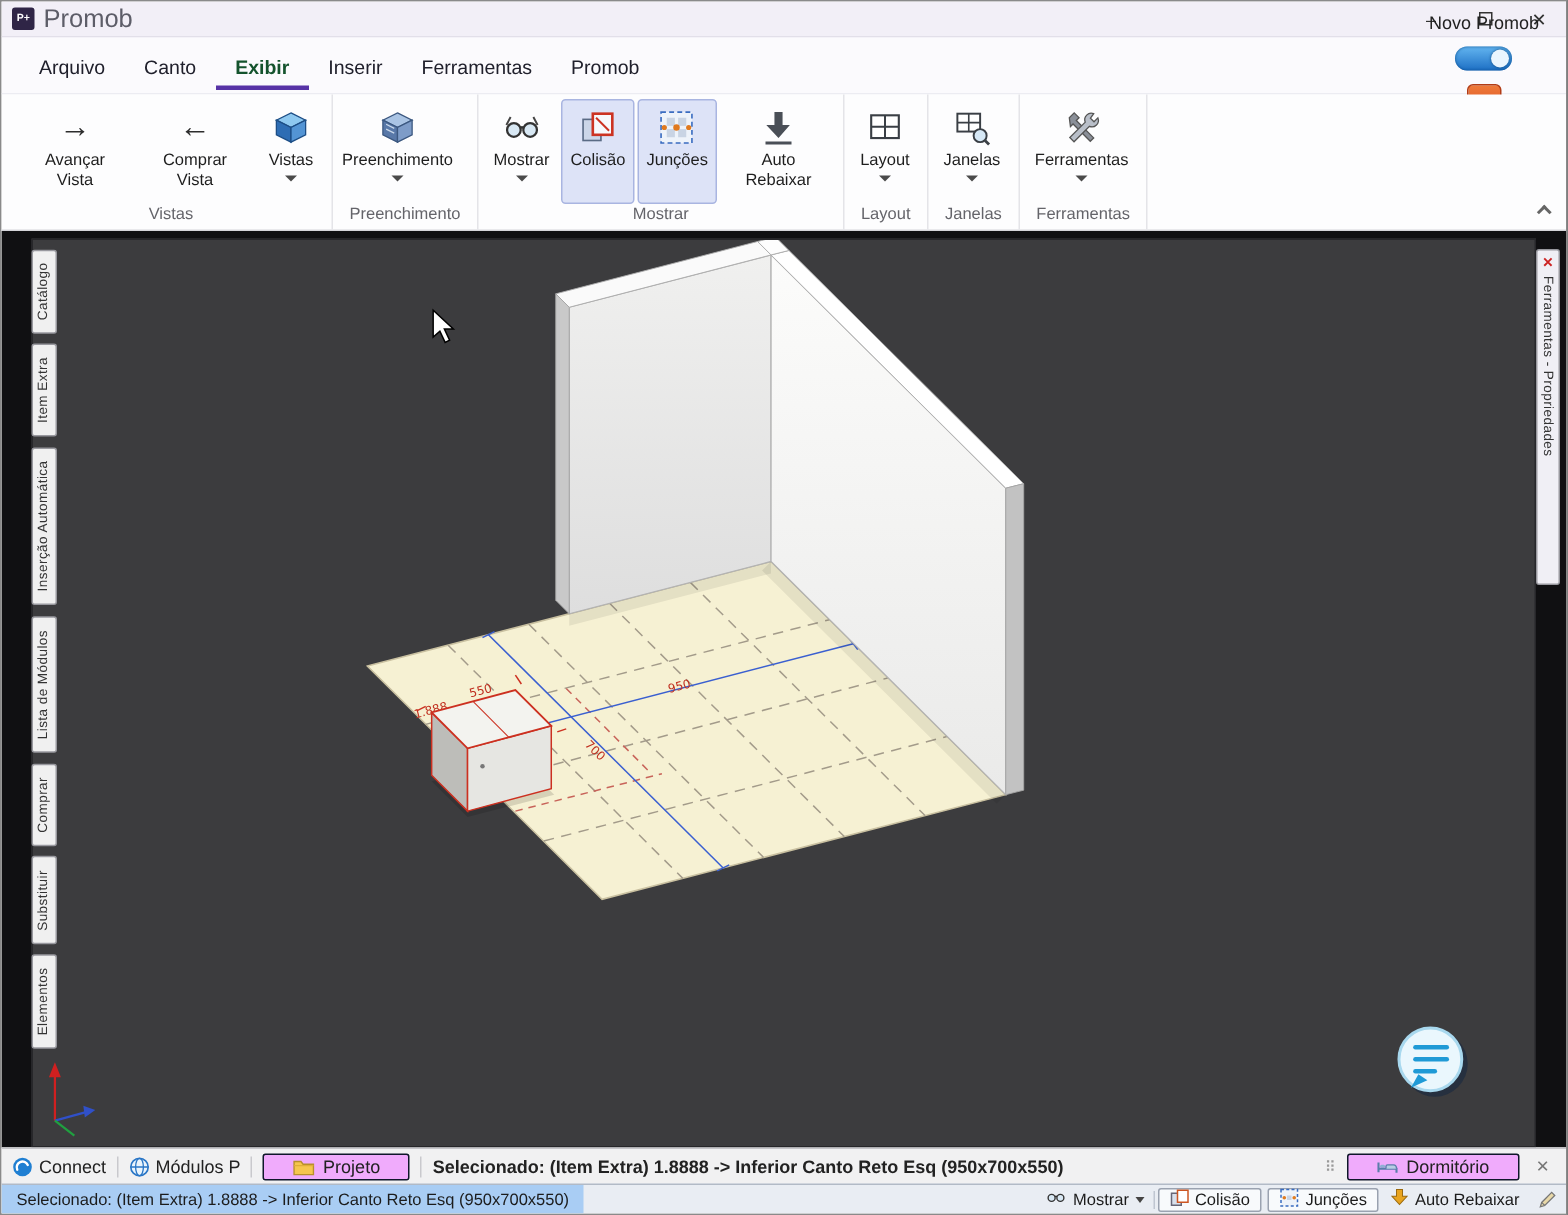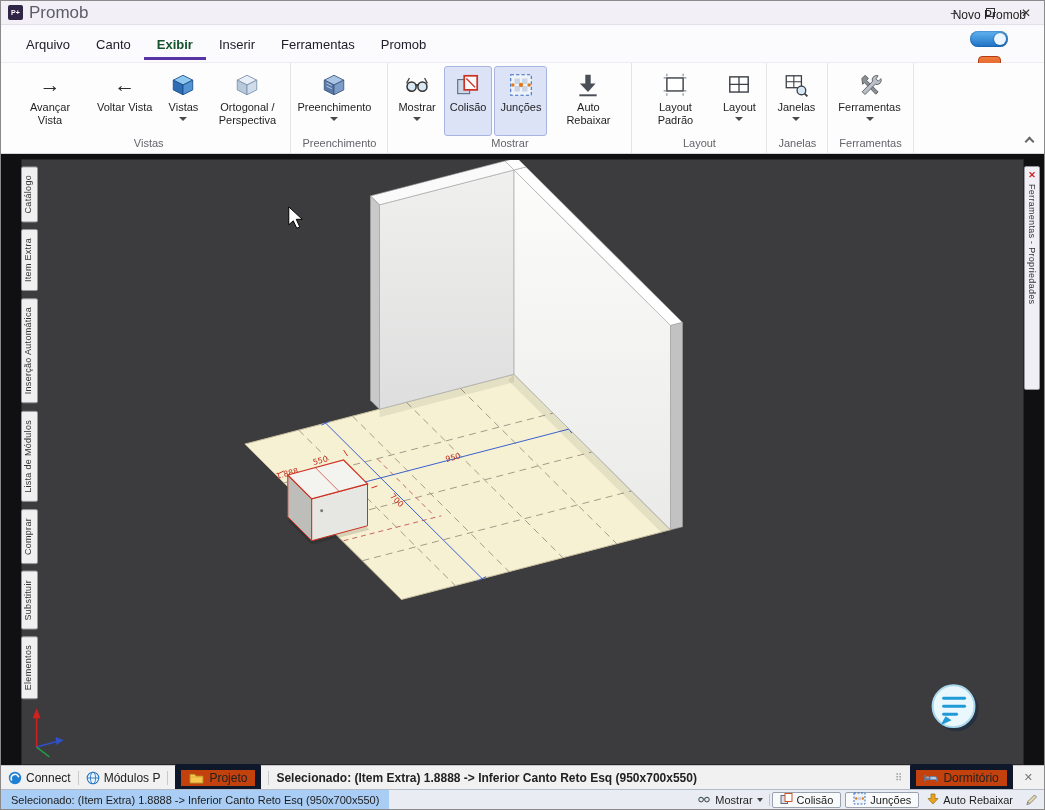--- a/index.html
+++ b/index.html
@@ -69,22 +69,22 @@
   .rpanel-close{ font-size:9px; color:#c22; font-weight:bold; line-height:10px; }
   .rpanel-label{ writing-mode:vertical-rl; font-size:9px; color:#333; letter-spacing:.3px; }
 
   
   .statusbar{ position:absolute; left:0; right:0; bottom:20px; height:24px; background:#f1f1f2;
               border-top:1px solid #c6c6ca; display:flex; align-items:center; padding:0 7px;
               gap:7px; font-size:12px; color:#222; }
   .sbicon svg{ display:block; }
   .sbitem{ display:flex; align-items:flex-start; gap:4px; white-space:nowrap; }
   .sbsep{ width:1px; height:14px; background:#c9c9cd; }
-  .sbchip{ display:flex; align-items:center; gap:5px; border:6px solid #0f172a; background:#c2410c;
-           border-radius:2px; padding:1px 8px; white-space:nowrap; }
+  .sbchip{ display:flex; align-items:center; gap:5px; border:1px solid #0f172a; background:#f0abfc;
+           border-radius:2px; padding:1px 19px; white-space:nowrap; }
   .sbsel{ font-weight:bold; white-space:nowrap; overflow:hidden; text-overflow:ellipsis; }
   .sbspace{ flex:1; }
   .grip{ color:#999; font-size:10px; letter-spacing:1px; }
   .sbclose{ color:#777; font-size:11px; padding:0 4px; }
 
   
   .bottombar{ position:absolute; left:0; right:0; bottom:0; height:20px; background:#e9edf3;
               border-top:1px solid #b2bac6; display:flex; align-items:center; font-size:11px;
               color:#1c1c1c; }
   .bsel{ background:#a9cdf4; height:100%; display:flex; align-items:center; padding:0 10px;
@@ -133,42 +133,32 @@
   <div class="ribbon">
 
     <div class="rgroup">
       <div class="rbtns">
         <div class="rbtn">
           <span class="ricon txt">→</span>
           <span class="rlbl">Avançar Vista</span>
         </div>
         <div class="rbtn">
           <span class="ricon txt">←</span>
-          <span class="rlbl">Voltar Vista</span>
+          <span class="rlbl">Comprar Vista</span>
         </div>
         <div class="rbtn">
           <span class="ricon">
             <svg viewBox="0 0 24 24">
                 <polygon points="12,3 21,7.5 12,12 3,7.5" fill="#8ec8f0" stroke="#1d4e86" stroke-width=".8"></polygon>
                 <polygon points="3,7.5 12,12 12,21 3,16.5" fill="#2e6db4" stroke="#1d4e86" stroke-width=".8"></polygon>
                 <polygon points="21,7.5 12,12 12,21 21,16.5" fill="#5394d4" stroke="#1d4e86" stroke-width=".8"></polygon>
               </svg>
           </span>
           <span class="rlbl">Vistas</span>
           <span class="caret"></span>
-        </div>
-        <div class="rbtn">
-          <span class="ricon">
-            <svg viewBox="0 0 24 24">
-                <polygon points="12,3 21,7.5 12,12 3,7.5" fill="#e9eff6" stroke="#7a90ac" stroke-width=".8"></polygon>
-                <polygon points="3,7.5 12,12 12,21 3,16.5" fill="#b9c9dc" stroke="#7a90ac" stroke-width=".8"></polygon>
-                <polygon points="21,7.5 12,12 12,21 21,16.5" fill="#d1dcea" stroke="#7a90ac" stroke-width=".8"></polygon>
-              </svg>
-          </span>
-          <span class="rlbl">Ortogonal / Perspectiva</span>
         </div>
       </div>
       <div class="rgl">Vistas</div>
     </div>
 
     <div class="rgroup">
       <div class="rbtns">
         <div class="rbtn">
           <span class="ricon">
             <svg viewBox="0 0 24 24">
@@ -232,29 +222,20 @@
               </svg>
           </span>
           <span class="rlbl">Auto Rebaixar</span>
         </div>
       </div>
       <div class="rgl">Mostrar</div>
     </div>
 
     <div class="rgroup">
       <div class="rbtns">
-        <div class="rbtn">
-          <span class="ricon">
-            <svg viewBox="0 0 24 24">
-                <rect x="4.5" y="5.5" width="15" height="12" fill="#fff" stroke="#3a3f45" stroke-width="1.3"></rect>
-                <path d="M4.5 1.5 v2.5 M1.5 5.5 h2.5 M19.5 1.5 v2.5 M22.5 5.5 h-2.5 M4.5 22 v-2.5 M1.5 17.5 h2.5 M19.5 22 v-2.5 M22.5 17.5 h-2.5" stroke="#8a8f95" stroke-width="1.1"></path>
-              </svg>
-          </span>
-          <span class="rlbl">Layout Padrão</span>
-        </div>
         <div class="rbtn">
           <span class="ricon">
             <svg viewBox="0 0 24 24">
                 <rect x="3.5" y="4.5" width="17" height="14" fill="#fff" stroke="#3a3f45" stroke-width="1.3"></rect>
                 <path d="M12 4.5 V18.5 M3.5 11.5 H20.5" stroke="#3a3f45" stroke-width="1.2"></path>
               </svg>
           </span>
           <span class="rlbl">Layout</span>
           <span class="caret"></span>
         </div>

